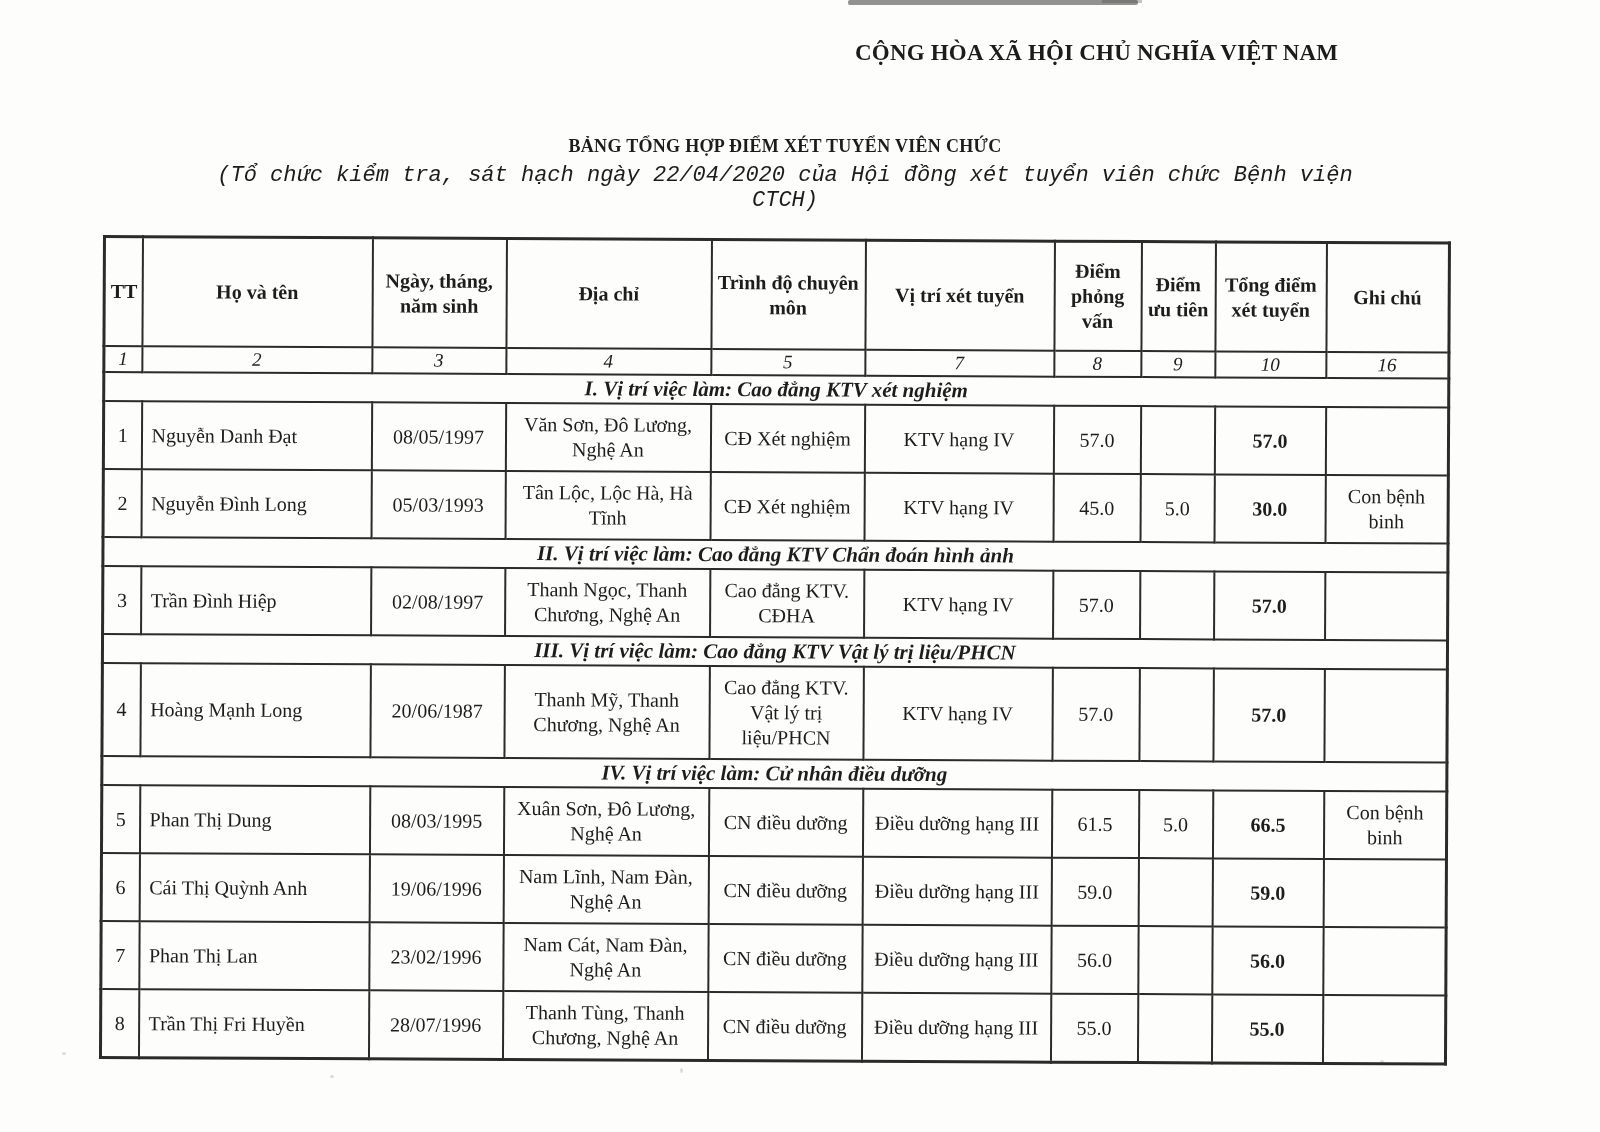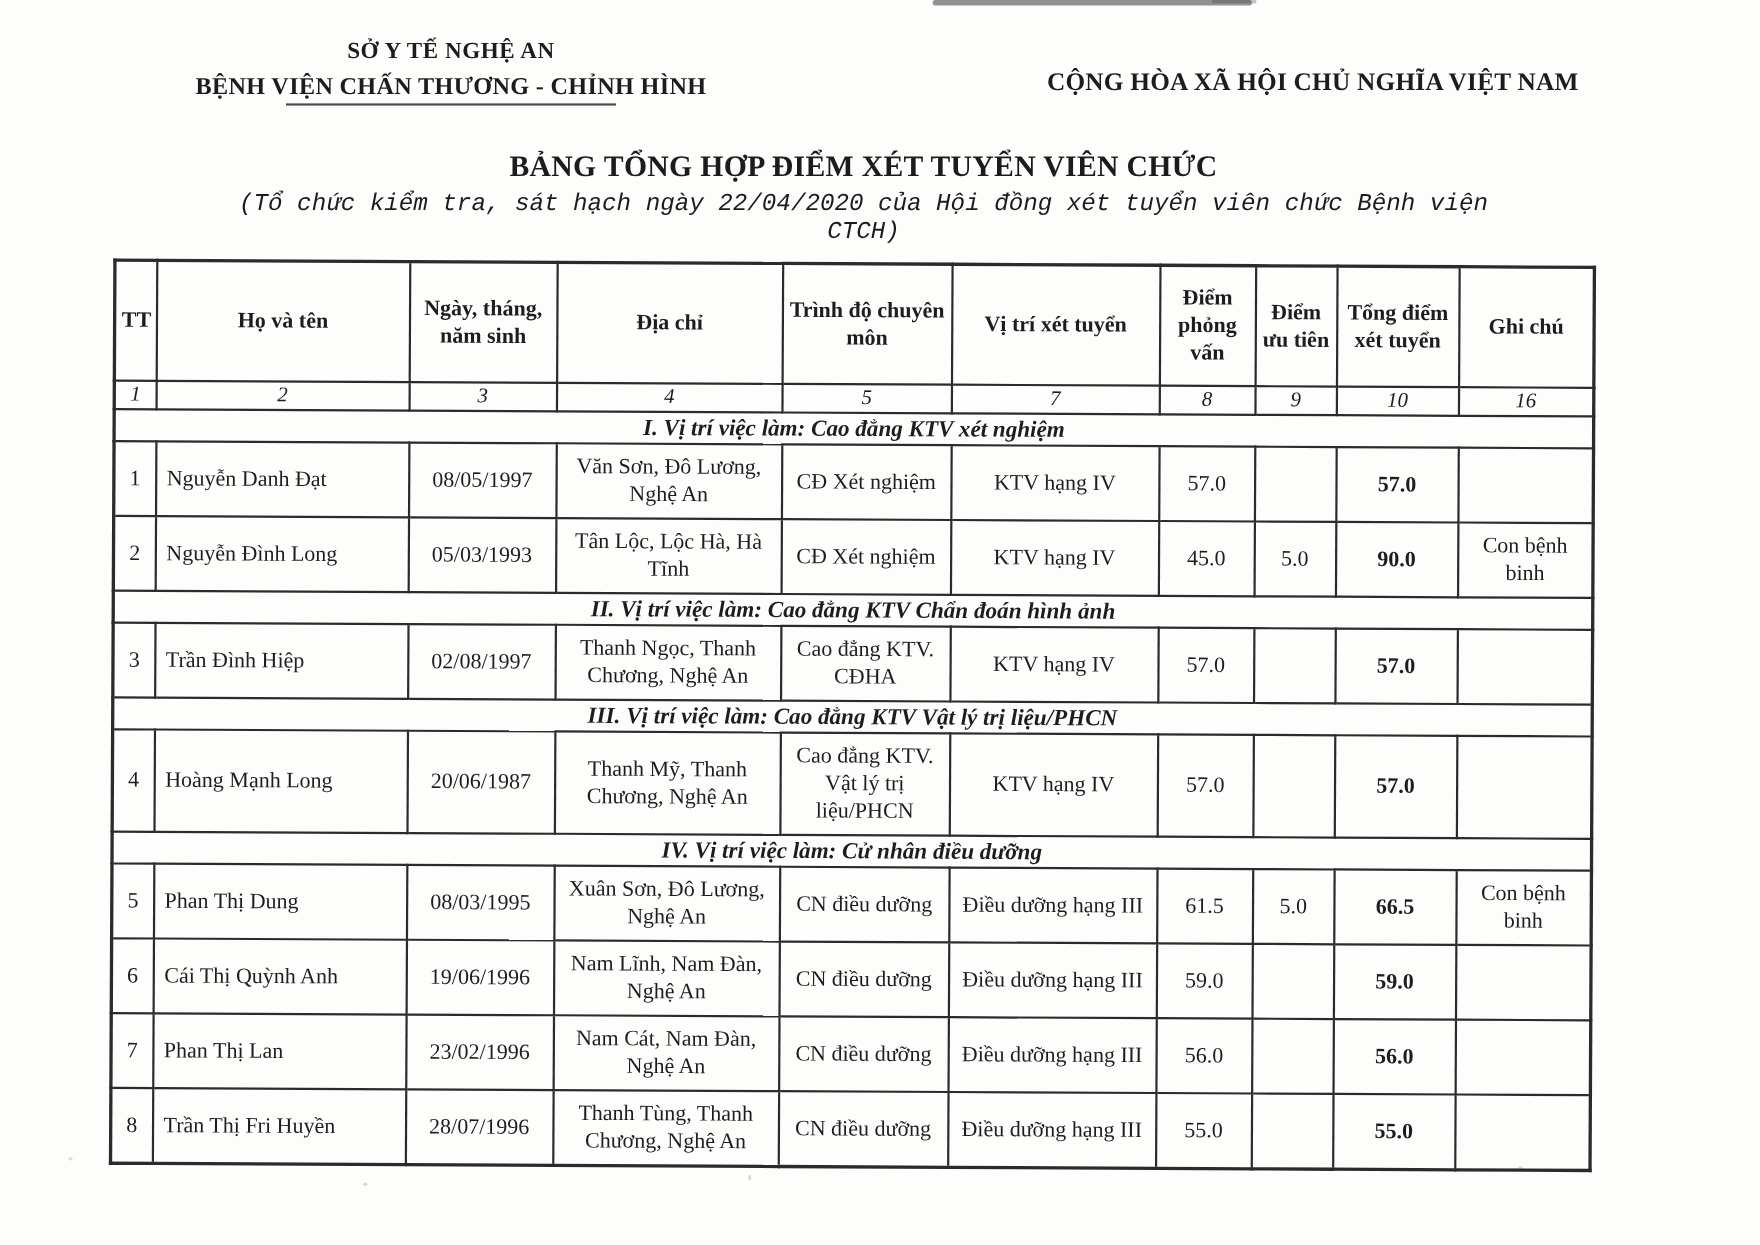--- a/index.html
+++ b/index.html
@@ -22,31 +22,31 @@
 
   
   .letterhead-left{
     position:absolute;left:130px;top:34px;width:560px;text-align:center;
   }
   .letterhead-left .l1{font-size:21px;font-weight:600;letter-spacing:.5px;}
   .letterhead-left .l2{font-size:22px;font-weight:bold;margin-top:6px;letter-spacing:.3px;}
   .letterhead-left .rule{width:300px;height:2px;background:#2c2c2c;margin:3px auto 0;opacity:.85;}
 
   .letterhead-right{
-    position:absolute;left:855px;top:40px;width:580px;text-align:right;margin-top:22px;
+    position:absolute;left:855px;top:40px;width:580px;text-align:left;
   }
   .letterhead-right .l1{font-size:23px;font-weight:bold;letter-spacing:.2px;}
   .letterhead-right .l2{font-size:21px;font-weight:bold;margin-top:5px;
     text-decoration:underline;text-underline-offset:5px;text-decoration-thickness:2px;}
 
   
   .doc-title{
     position:absolute;left:200px;top:136px;width:1170px;text-align:center;
   }
-  .doc-title .t1{font-size:27px;font-weight:bold;letter-spacing:.3px;}
+  .doc-title .t1{font-size:18px;font-weight:bold;letter-spacing:.3px;}
   .doc-title .t2{font-size:27px;font-weight:bold;margin-top:5px;letter-spacing:.3px;}
   .doc-title .t3{font-size:22px;font-style:italic;margin-top:6px;font-family:Liberation Mono, monospace;}
 
   
   .table-wrap{
     position:absolute;left:103px;top:235px;width:1345px;
     transform:rotate(.28deg);transform-origin:top left;
   }
   table{
     width:1345px;border-collapse:collapse;table-layout:fixed;
@@ -86,25 +86,20 @@
 
 <div class="page">
 
   <div class="scan-bar bar-1"></div>
   <div class="scan-bar bar-2"></div>
   <div class="speck" style="left:330px;top:1075px;width:4px;height:3px;"></div>
   <div class="speck" style="left:680px;top:1068px;width:3px;height:5px;"></div>
   <div class="speck" style="left:62px;top:1052px;width:4px;height:3px;"></div>
   <div class="speck" style="left:1380px;top:1060px;width:4px;height:3px;"></div>
 
-  <div class="letterhead-left">
-    <div class="l1">SỞ Y TẾ NGHỆ AN</div>
-    <div class="l2">BỆNH VIỆN CHẤN THƯƠNG - CHỈNH HÌNH</div>
-    <div class="rule"></div>
-  </div>
 
   <div class="letterhead-right">
     <div class="l1">CỘNG HÒA XÃ HỘI CHỦ NGHĨA VIỆT NAM</div>
   </div>
 
   <div class="doc-title">
     <div class="t1">BẢNG TỔNG HỢP ĐIỂM XÉT TUYỂN VIÊN CHỨC</div>
     <div class="t3">(Tổ chức kiểm tra, sát hạch ngày 22/04/2020 của Hội đồng xét tuyển viên chức Bệnh viện CTCH)</div>
   </div>
 
@@ -166,21 +161,21 @@
           </tr>
           <tr class="data-row">
             <td class="col-tt">2</td>
             <td class="col-name">Nguyễn Đình Long</td>
             <td class="col-dob">05/03/1993</td>
             <td class="col-address">Tân Lộc, Lộc Hà, Hà Tĩnh</td>
             <td class="col-qualification">CĐ Xét nghiệm</td>
             <td class="col-position">KTV hạng IV</td>
             <td class="col-interview_score">45.0</td>
             <td class="col-priority_score">5.0</td>
-            <td class="col-total_score">90.0</td>
+            <td class="col-total_score">30.0</td>
             <td class="col-note">Con bệnh binh</td>
           </tr>
           <tr class="section-row">
             <td colspan="10">II. Vị trí việc làm: Cao đẳng KTV Chẩn đoán hình ảnh</td>
           </tr>
           <tr class="data-row">
             <td class="col-tt">3</td>
             <td class="col-name">Trần Đình Hiệp</td>
             <td class="col-dob">02/08/1997</td>
             <td class="col-address">Thanh Ngọc, Thanh Chương, Nghệ An</td>

